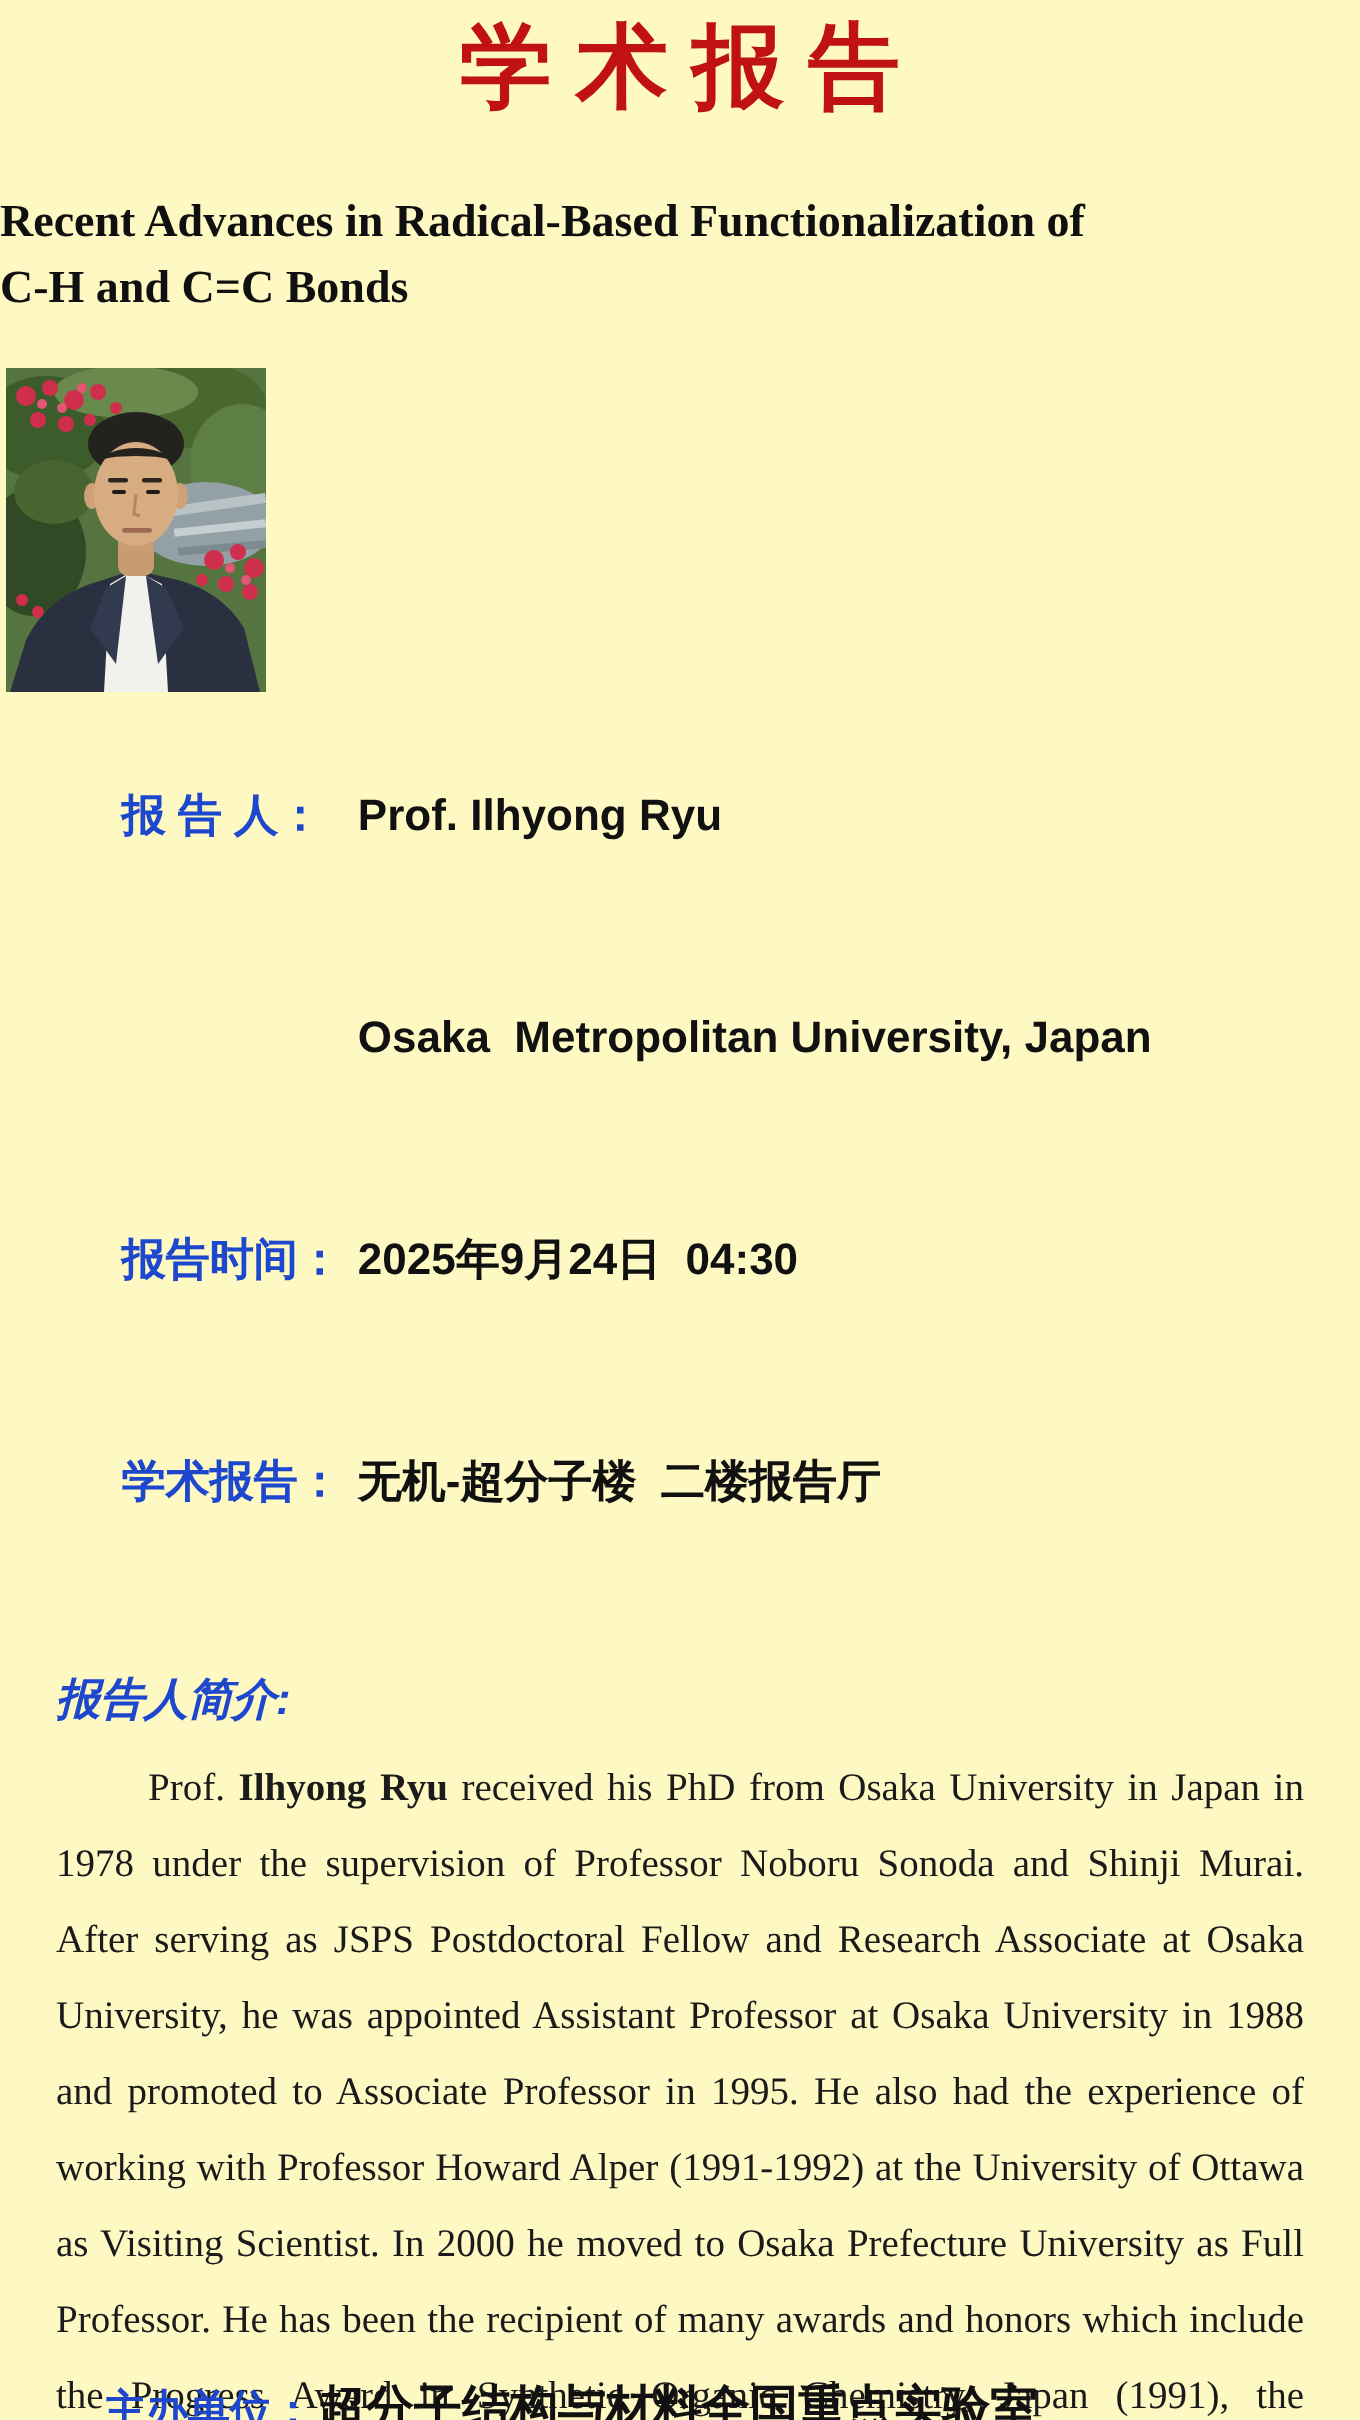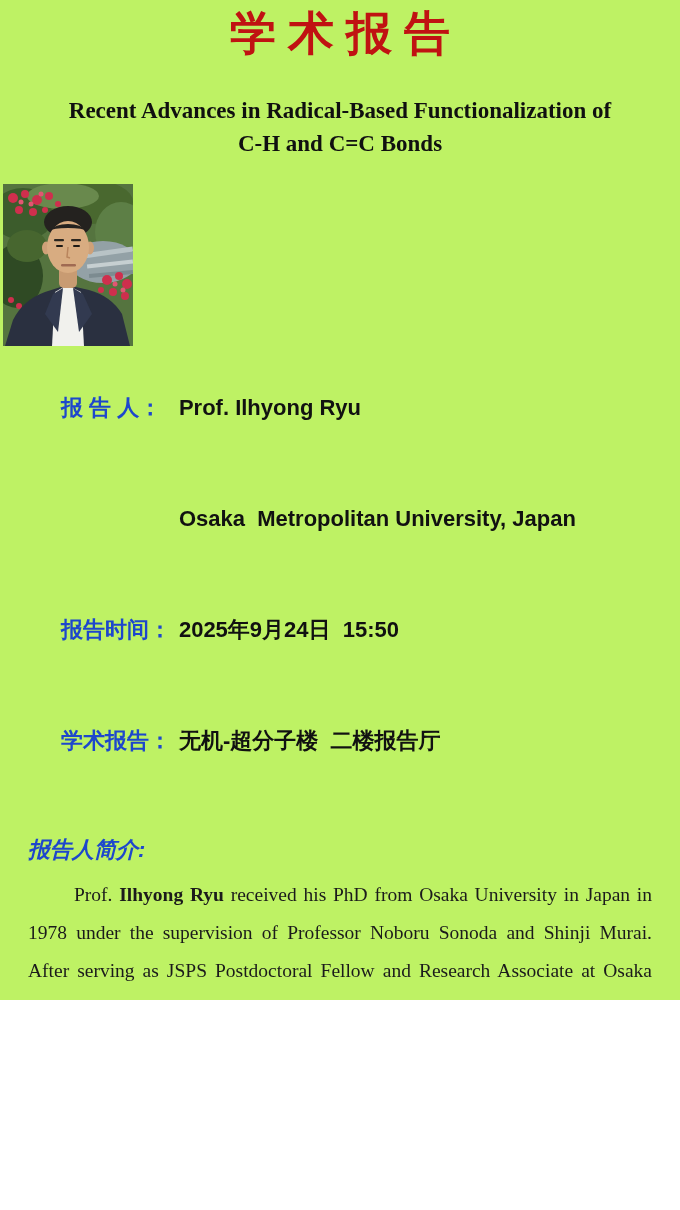--- a/index.html
+++ b/index.html
@@ -1,42 +1,41 @@
 <!DOCTYPE html>
 <html><head>
 <meta charset="utf-8">
 <style>
   html, body { margin: 0; padding: 0; background: #ffffff; }
   .poster {
     position: relative;
     width: 680px;
-    height: 1000px;
+    height: 1210px;
     margin: 0 auto;
-    background: #bef264;
+    background: #fef9c3;
     overflow: hidden;
     font-family: "Liberation Sans", sans-serif;
   }
 
   
   .cn-title {
     padding-top: 8px;
     text-align: center;
     color: #c01212;
     font-size: 46px;
     font-weight: 900;
     letter-spacing: 12px;
     text-indent: 12px;
     line-height: 50px;
     font-family: "Liberation Sans", sans-serif;
   }
 
   
   .en-title {
     margin-top: 36px;
-    text-align: center;
     font-family: "Liberation Serif", serif;
     font-weight: bold;
     font-size: 23px;
     line-height: 33px;
     color: #101010;
   }
 
   
   .info {
     display: flex;
@@ -191,21 +190,21 @@
       </svg>
     </div>
     <div class="info-rows">
       <div class="info-row">
         <span class="label">报 告 人：</span><span class="value">Prof. Ilhyong Ryu</span>
       </div>
       <div class="info-row">
         <span class="label"></span><span class="value">Osaka  Metropolitan University, Japan</span>
       </div>
       <div class="info-row">
-        <span class="label">报告时间：</span><span class="value">2025年9月24日  15:50</span>
+        <span class="label">报告时间：</span><span class="value">2025年9月24日  04:30</span>
       </div>
       <div class="info-row">
         <span class="label">学术报告：</span><span class="value">无机-超分子楼  二楼报告厅</span>
       </div>
     </div>
   </div>
 
   <div class="bio-heading">报告人简介:</div>
 
   <p class="bio-para"><span>Prof. </span><span class="bold-name">Ilhyong Ryu</span><span>  received his PhD from Osaka University in Japan in 1978 under the supervision of Professor Noboru Sonoda and Shinji Murai. After serving as JSPS Postdoctoral Fellow and Research Associate at Osaka University, he was appointed Assistant Professor at Osaka University in 1988 and promoted to Associate Professor in 1995.  He also had the experience of working with Professor Howard Alper (1991-1992) at the University of Ottawa as Visiting Scientist. In 2000 he moved to Osaka Prefecture University as Full Professor. He has been the recipient of many awards and honors which include the Progress Award in Synthetic Organic Chemistry, Japan (1991), the Chemical Society of Japan Award for Creative Work (2004), Fellow of Royal Chemical Society (2005), Dohgane Award for Microflow Chemistry, GRAM of Kinka Chemical Society, Japan (2008), ISOFT 09 Award, International Symposium on Fluorous Technology (2009), and Society Award for Synthetic Organic Chemistry, Japan (2014).  At present, he serves as Specially Appointed Professor of Osaka Metropolitan University (OMU) and Chair Professor of National Yang Ming Chiao Tung University (NYCU) in Taiwan. His research interests include new synthetic methodologies by radicals and catalysis, greener reaction processes, and micro space synthesis.</span></p>

